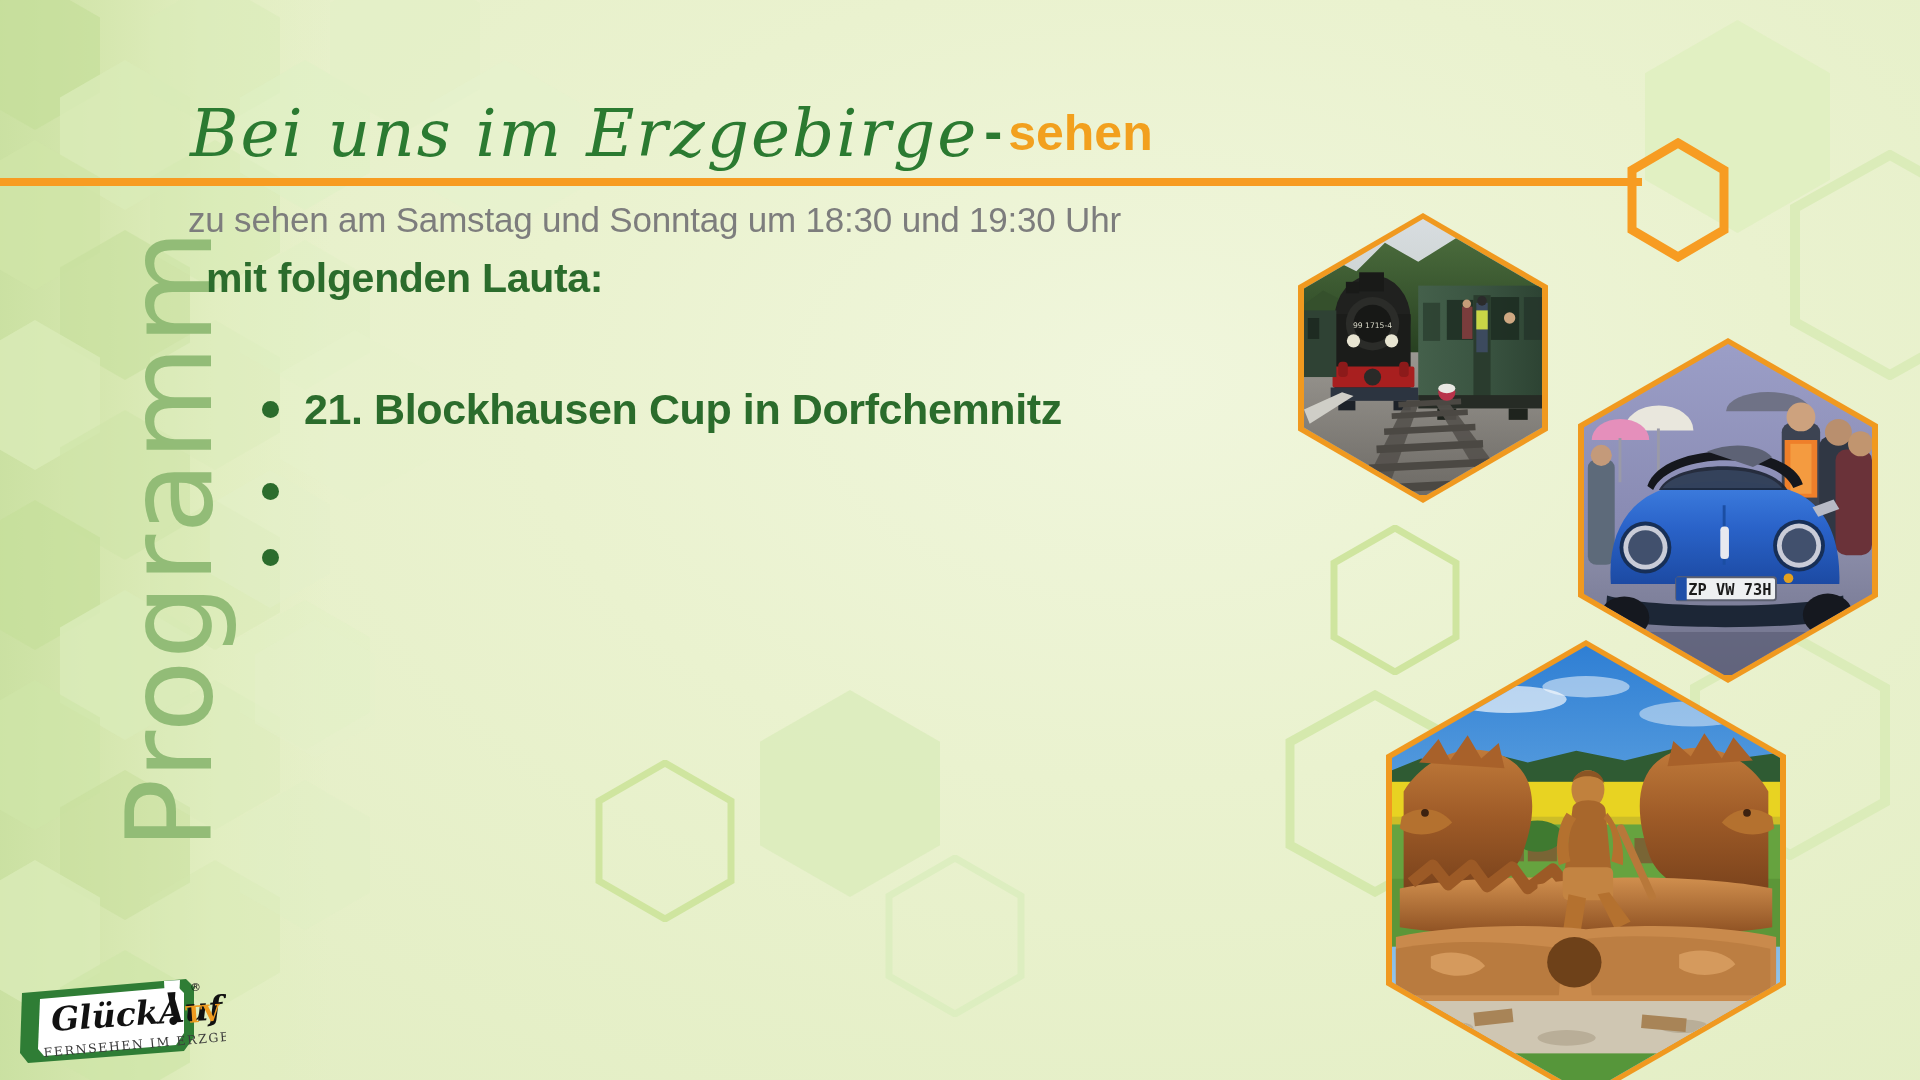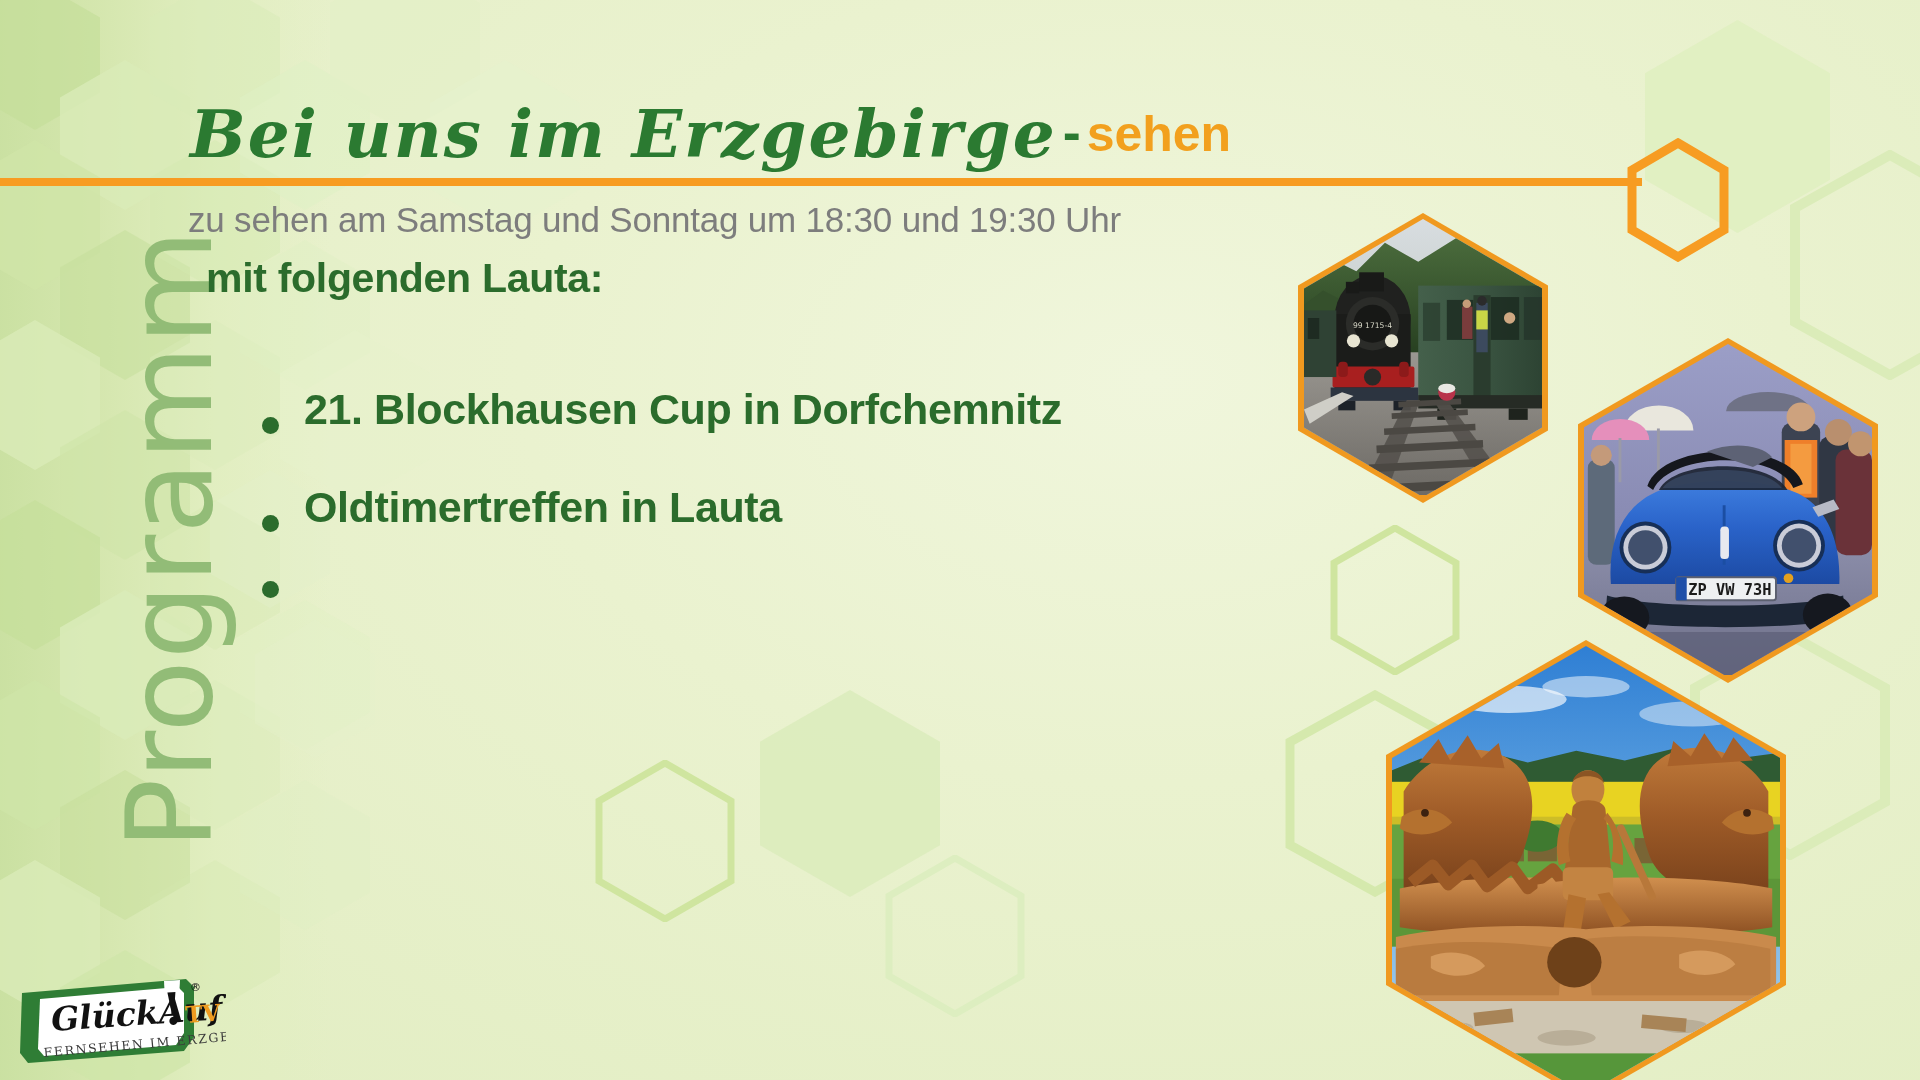--- a/index.html
+++ b/index.html
@@ -52,21 +52,21 @@
   }
 
   
   #headline{
     position:absolute;left:190px;top:95px;
     white-space:nowrap;
   }
   #headline .scriptpart{
     font-family:"DejaVu Serif", serif;
     font-style:italic;
-    font-weight:700;
+    font-weight:400;
     font-size:66px;
     color:#2b7a31;
     letter-spacing:2px;
   }
   #headline .dash{
     font-family:"Liberation Sans", sans-serif;
     font-weight:700;font-size:54px;color:#2b7a31;
     padding:0 6px;
     position:relative;top:-6px;
   }
@@ -98,21 +98,21 @@
     white-space:nowrap;
     letter-spacing:-.3px;
   }
 
   
   #topics{
     position:absolute;left:262px;top:385px;
     list-style:none;margin:0;padding:0;
   }
   #topics li{
-    display:flex;align-items:flex-end;
+    display:flex;align-items:center;
     margin-bottom:49px;
     color:#2b6c2c;
     font-size:43px;font-weight:700;
     font-family:"Liberation Sans", sans-serif;
     white-space:nowrap;
     letter-spacing:-.4px;
   }
   #topics li .dot{
     width:17px;height:17px;border-radius:50%;
     background:#2b6c2c;margin-right:25px;flex:none;
@@ -231,21 +231,20 @@
   <div id="subtitle">zu sehen am Samstag und Sonntag um 18:30 und 19:30 Uhr</div>
   <div id="themen">mit folgenden Lauta:</div>
 
   <ul id="topics">
     <li>
         <span class="dot"></span>
         <span>21. Blockhausen Cup in Dorfchemnitz</span>
       </li>
     <li>
         <span class="dot"></span>
-        <span>Oldtimertreffen in Lauta</span>
       </li>
     <li>
         <span class="dot"></span>
       </li>
   </ul>
 
   <div class="photohex" style="left:1298px;top:213px;width:250px;height:290px;">
     <div class="frame"></div>
     <div class="inner">
       <svg class="art" viewBox="0 0 250 290" preserveAspectRatio="xMidYMid slice">

